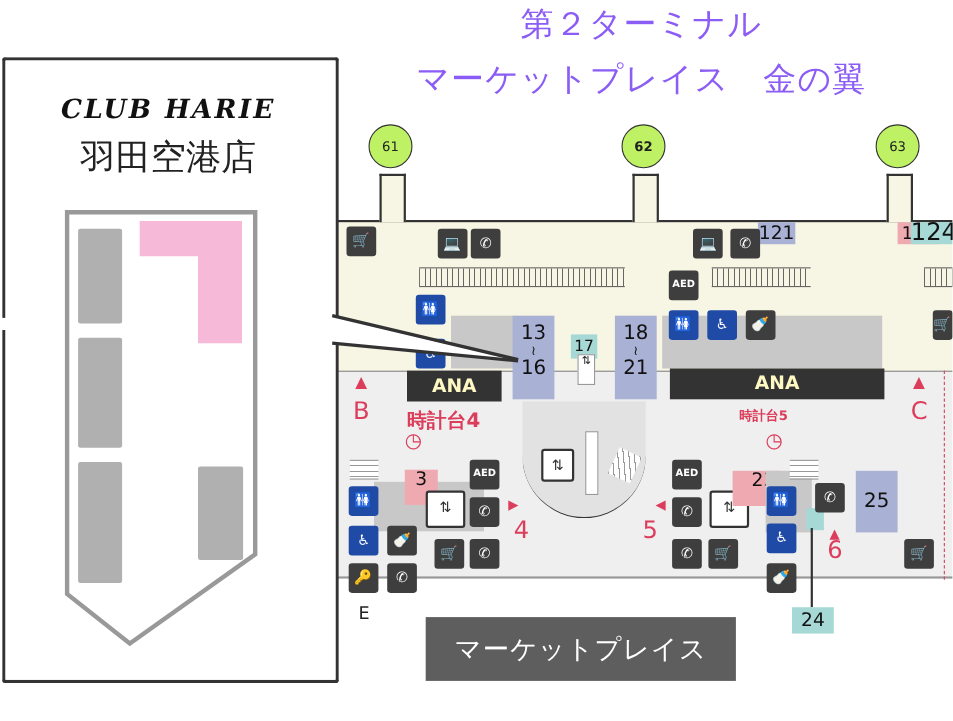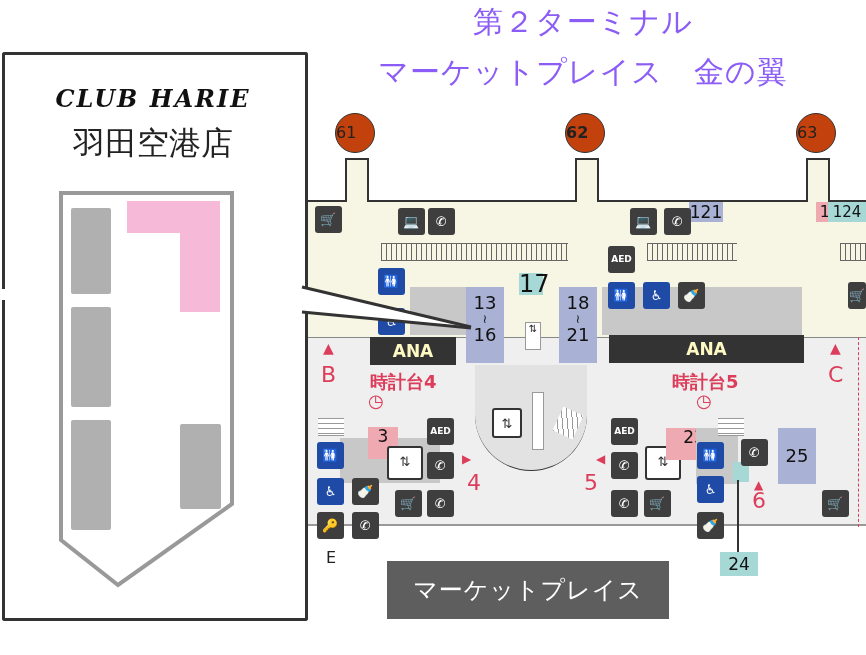--- a/index.html
+++ b/index.html
@@ -13,21 +13,21 @@
   .panel{position:absolute;left:2px;top:52px;width:300px;height:234px;border:3px solid #333;border-bottom:none;border-radius:3px 3px 0 0;background:#fff;}
   .panel-bottom{position:absolute;left:2px;top:300px;width:300px;height:318px;border:3px solid #333;border-top:none;border-radius:0 0 3px 3px;background:#fff;}
   .club-name{position:absolute;left:0;top:84px;width:306px;text-align:center;font-family:"DejaVu Serif",serif;font-weight:bold;font-size:24px;letter-spacing:2px;font-style:italic;color:#111;}
   .club-branch{position:absolute;left:0;top:122px;width:306px;text-align:center;font-size:32px;color:#222;}
 
   
   .floor-top{position:absolute;left:303px;top:200px;width:563px;height:137px;background:#f7f5e3;border-top:2px solid #333;}
   .floor-mid{position:absolute;left:303px;top:337px;width:563px;height:188px;background:#efefef;}
   .floor-bot{position:absolute;left:303px;top:524px;width:563px;height:2px;background:#999;}
   .gate-stub{position:absolute;width:20px;height:42px;background:#f7f5e3;border:2px solid #333;border-bottom:none;top:158px;}
-  .gate-circle{position:absolute;width:38px;height:38px;border:1.5px solid #333;border-radius:50%;background:#c2410c;text-align:left;line-height:38px;font-size:16px;}
+  .gate-circle{position:absolute;width:38px;height:38px;border:1.5px solid #333;border-radius:50%;background:#bef264;text-align:center;line-height:38px;font-size:12px;}
   .grey-band{position:absolute;background:#c8c8c8;}
   .ana{position:absolute;height:28px;background:#333;color:#fef9c3;text-align:center;line-height:28px;font-size:17px;font-weight:bold;}
   .shop{position:absolute;text-align:center;color:#111;}
   .blue-shop{background:#a9b1d4;}
   .teal{background:#a6d9d6;}
   .pink{background:#eeaab0;}
   .red-text{color:#dc3d5a;}
   .icon{position:absolute;width:27px;height:27px;border-radius:3px;background:#3e3e3e;color:#fff;font-size:13px;text-align:center;line-height:27px;box-sizing:border-box;}
   .icon.blue{background:#1f4aa6;}
   .icon.white{background:#fff;color:#333;border:2px solid #333;}
@@ -48,21 +48,21 @@
 
 <div class="gate-stub" style="left:345px;"></div>
 <div class="gate-circle" style="left:335px;top:113px;">61</div>
 <div class="gate-stub" style="left:575px;"></div>
 <div class="gate-circle" style="left:565px;top:113px;font-weight:bold;">62</div>
 <div class="gate-stub" style="left:806px;"></div>
 <div class="gate-circle" style="left:796px;top:113px;">63</div>
 
 <div class="shop blue-shop abs" style="left:689px;top:202px;width:34px;height:20px;font-size:17px;line-height:20px;">121</div>
 <div class="shop pink abs" style="left:768px;top:202px;width:38px;height:20px;font-size:16px;line-height:20px;margin-left:48px;">122</div>
-<div class="shop teal abs" style="left:828px;top:202px;width:38px;height:20px;font-size:15px;line-height:20px;">124</div>
+<div class="shop teal abs" style="left:828px;top:202px;width:38px;height:20px;font-size:22px;line-height:20px;">124</div>
 
 <div class="icon" style="left:315px;top:206px;">🛒</div>
 <div class="icon" style="left:398px;top:208px;">💻</div>
 <div class="icon" style="left:428px;top:208px;">✆</div>
 <div class="icon" style="left:630px;top:208px;">💻</div>
 <div class="icon" style="left:664px;top:208px;">✆</div>
 <div class="icon" style="left:848px;top:282px;width:18px;">🛒</div>
 
 <div class="esc" style="left:381px;top:243px;width:187px;"></div>
 <div class="esc" style="left:647px;top:243px;width:90px;"></div>
@@ -76,39 +76,39 @@
 <div class="icon blue" style="left:378px;top:308px;">♿</div>
 <div class="icon blue" style="left:608px;top:282px;">🚻</div>
 <div class="icon blue" style="left:643px;top:282px;">♿</div>
 <div class="icon" style="left:678px;top:282px;">🍼</div>
 
 <div class="shop blue-shop abs" style="left:466px;top:287px;width:38px;height:76px;font-size:18px;line-height:20px;padding-top:6px;box-sizing:border-box;">
   <div>13</div>
   <div style="font-size:12px;line-height:12px;">≀</div>
   <div>16</div>
 </div>
-<div class="shop teal abs" style="left:519px;top:273px;width:24px;height:22px;font-size:24px;line-height:22px;">17</div>
+<div class="shop teal abs" style="left:519px;top:304px;width:24px;height:22px;font-size:14px;line-height:22px;">17</div>
 <div class="abs" style="left:525px;top:322px;width:14px;height:26px;border:1px solid #999;background:#fff;font-size:10px;text-align:center;">⇅</div>
 <div class="shop blue-shop abs" style="left:559px;top:287px;width:38px;height:76px;font-size:18px;line-height:20px;padding-top:6px;box-sizing:border-box;">
   <div>18</div>
   <div style="font-size:12px;line-height:12px;">≀</div>
   <div>21</div>
 </div>
 
 <div class="ana" style="left:370px;top:337px;width:86px;">ANA</div>
 <div class="ana" style="left:609px;top:335px;width:195px;">ANA</div>
 
 <div class="abs red-text" style="left:323px;top:340px;font-size:14px;">▲</div>
 <div class="abs red-text" style="left:321px;top:362px;font-size:22px;">B</div>
 <div class="abs red-text" style="left:830px;top:340px;font-size:14px;">▲</div>
 <div class="abs red-text" style="left:828px;top:362px;font-size:22px;">C</div>
 
 <div class="abs red-text" style="left:370px;top:370px;font-size:18px;font-weight:bold;">時計台4</div>
 <div class="abs red-text" style="left:368px;top:390px;font-size:18px;">◷</div>
-<div class="abs red-text" style="left:672px;top:370px;font-size:18px;font-weight:bold;">時計台5</div>
+<div class="abs red-text" style="left:672px;top:370px;font-size:12px;font-weight:bold;">時計台5</div>
 <div class="abs red-text" style="left:696px;top:390px;font-size:18px;">◷</div>
 
 <div class="abs" style="left:475px;top:365px;width:112px;height:105px;background:#e2e2e2;border-radius:0 0 56px 56px;border-bottom:1.5px solid #333;"></div>
 <div class="icon white" style="left:492px;top:408px;width:30px;height:30px;">⇅</div>
 <div class="abs" style="left:532px;top:392px;width:10px;height:56px;background:#fff;border:1px solid #999;"></div>
 <div class="abs" style="left:557px;top:410px;width:22px;height:26px;background:repeating-linear-gradient(60deg,#999 0 1px,#fff 1px 5px);transform:rotate(25deg);"></div>
 
 <div class="abs red-text" style="left:462px;top:452px;font-size:12px;">▶</div>
 <div class="abs red-text" style="left:467px;top:470px;font-size:22px;">4</div>
 <div class="abs red-text" style="left:596px;top:452px;font-size:12px;">◀</div>

